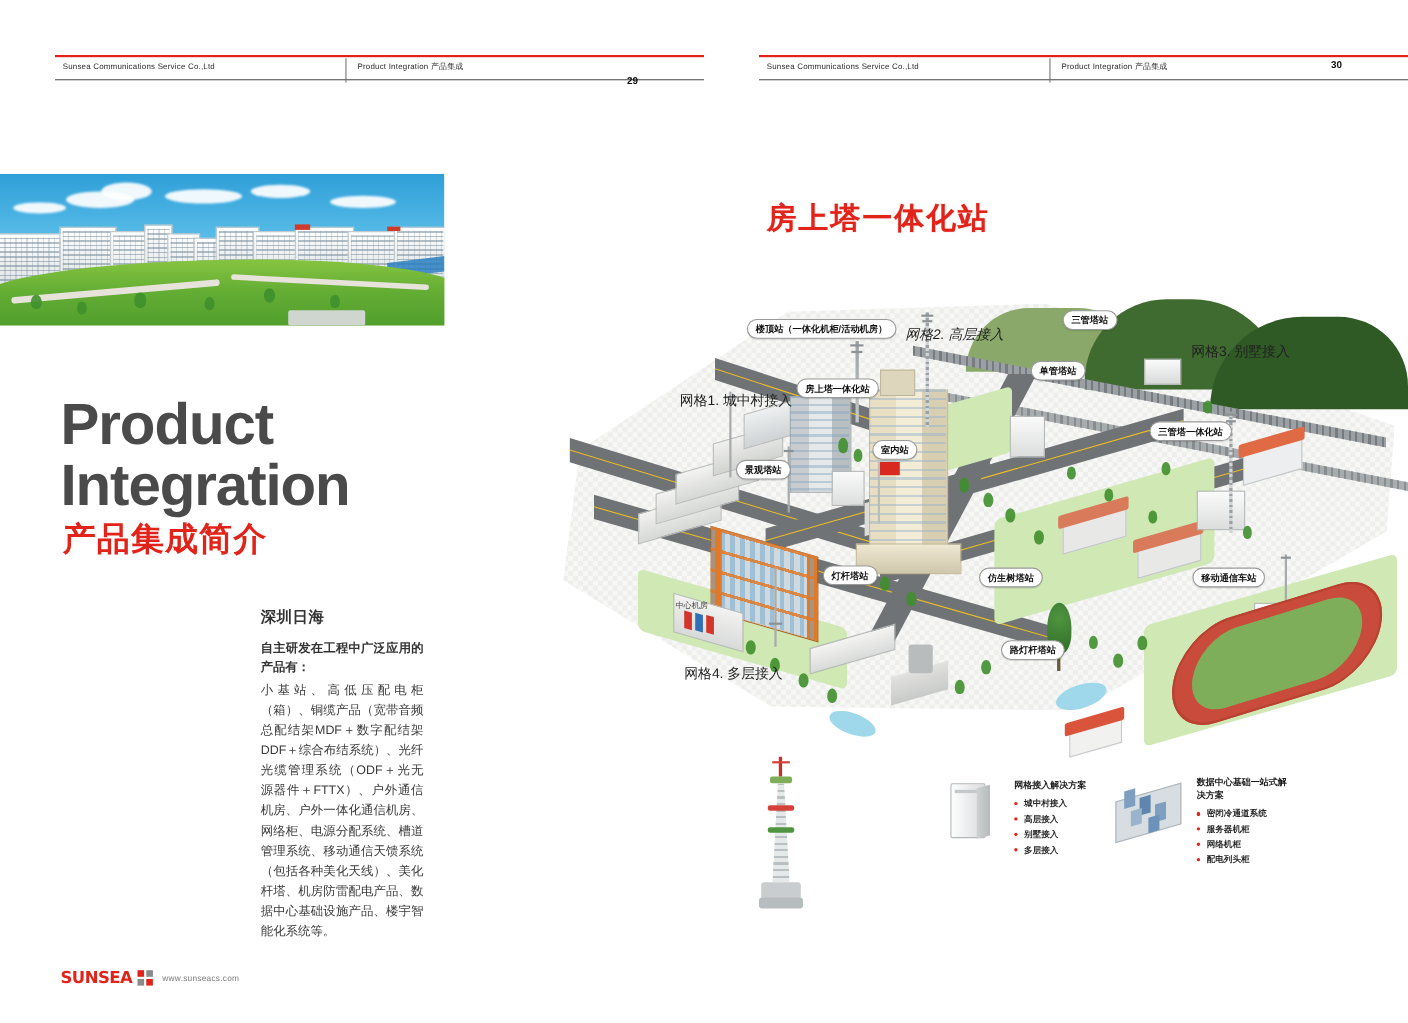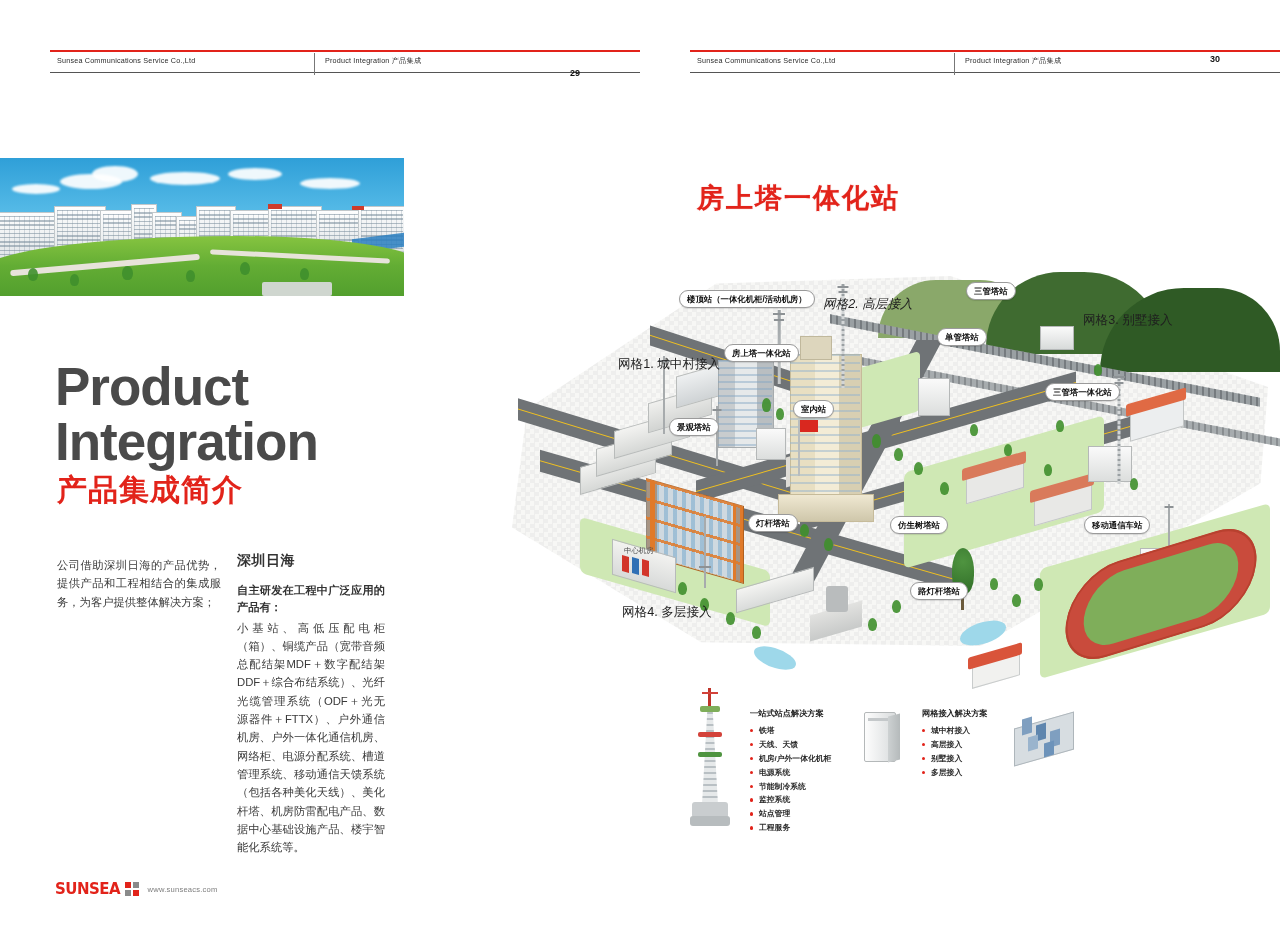--- a/index.html
+++ b/index.html
@@ -166,21 +166,20 @@
       <div class="tree" style="left:300px;top:110px;width:9px;height:12px;"></div>
       <div class="path" style="left:262px;top:124px;width:70px;height:14px;background:#cfd6cf;border-radius:2px;"></div>
     </div>
 
     <div class="title-en">
       <div>Product</div>
       <div>Integration</div>
     </div>
     <div class="title-cn">产品集成简介</div>
 
-    <div class="col-a">公司借助深圳日海的产品优势，提供产品和工程相结合的集成服务，为客户提供整体解决方案；</div>
 
     <div class="col-b">
       <h4>深圳日海</h4>
       <p class="lead">自主研发在工程中广泛应用的产品有：</p>
       <p>小基站、高低压配电柜（箱）、铜缆产品（宽带音频总配结架MDF＋数字配结架DDF＋综合布结系统）、光纤光缆管理系统（ODF＋光无源器件＋FTTX）、户外通信机房、户外一体化通信机房、网络柜、电源分配系统、槽道管理系统、移动通信天馈系统（包括各种美化天线）、美化杆塔、机房防雷配电产品、数据中心基础设施产品、楼宇智能化系统等。</p>
     </div>
 
     <div class="footer">
       <span class="logo-word">SUNSEA</span>
       <span class="logo-mark">
@@ -367,47 +366,43 @@
     <div class="lbl" style="left:169px;top:170px;">景观塔站</div>
     <div class="lbl" style="left:293px;top:152px;">室内站</div>
     <div class="lbl" style="left:466px;top:34px;text-align:right;">三管塔站</div>
     <div class="lbl" style="left:437px;top:80px;">单管塔站</div>
     <div class="lbl" style="left:545px;top:135px;">三管塔一体化站</div>
     <div class="lbl" style="left:248px;top:266px;">灯杆塔站</div>
     <div class="lbl" style="left:390px;top:268px;">仿生树塔站</div>
     <div class="lbl" style="left:584px;top:268px;">移动通信车站</div>
     <div class="lbl" style="left:386px;top:334px;margin-left:24px;">路灯杆塔站</div>
 
-    <div class="plainlbl" style="left:124px;top:298px;">中心机房</div>
-  </div>
-
-  <div class="legend" style="left:750px;top:708px;width:92px;">
-    <h5>一站式站点解决方案</h5>
-    <ul>
-      <li>铁塔</li>
-      <li>天线、天馈</li>
-      <li>机房/户外一体化机柜</li>
-      <li>电源系统</li>
-      <li>节能制冷系统</li>
-      <li>监控系统</li>
-      <li>站点管理</li>
-      <li>工程服务</li>
-    </ul>
-  </div>
+    <div class="plainlbl" style="left:114px;top:298px;">中心机房</div>
+  </div>
+
 
   <div class="legend" style="left:922px;top:708px;width:82px;">
     <h5>网格接入解决方案</h5>
     <ul>
       <li>城中村接入</li>
       <li>高层接入</li>
       <li>别墅接入</li>
       <li>多层接入</li>
     </ul>
   </div>
 
+  <div class="legend" style="left:1088px;top:706px;width:86px;">
+    <h5>数据中心基础一站式解决方案</h5>
+    <ul style="margin-top:2px;">
+      <li>密闭冷通道系统</li>
+      <li>服务器机柜</li>
+      <li>网络机柜</li>
+      <li>配电列头柜</li>
+    </ul>
+  </div>
 
   <div class="icon-tower" style="left:690px;top:688px;width:40px;height:148px;">
     <div style="position:absolute;left:18px;top:0;width:3px;height:18px;background:#c0342a;"></div>
     <div style="position:absolute;left:12px;top:4px;width:16px;height:2px;background:#d3423a;"></div>
     <div style="position:absolute;left:10px;top:18px;width:20px;height:6px;background:#7fae5a;border-radius:2px;"></div>
     <div style="position:absolute;left:6px;top:24px;width:28px;height:90px;
         background:repeating-linear-gradient(180deg,#b9c0c4 0 2px,#e6e9ea 2px 6px);
         clip-path:polygon(40% 0,60% 0,78% 100%,22% 100%);"></div>
     <div style="position:absolute;left:8px;top:44px;width:24px;height:5px;background:#d3423a;border-radius:2px;"></div>
     <div style="position:absolute;left:8px;top:64px;width:24px;height:5px;background:#4f9440;border-radius:2px;"></div>

